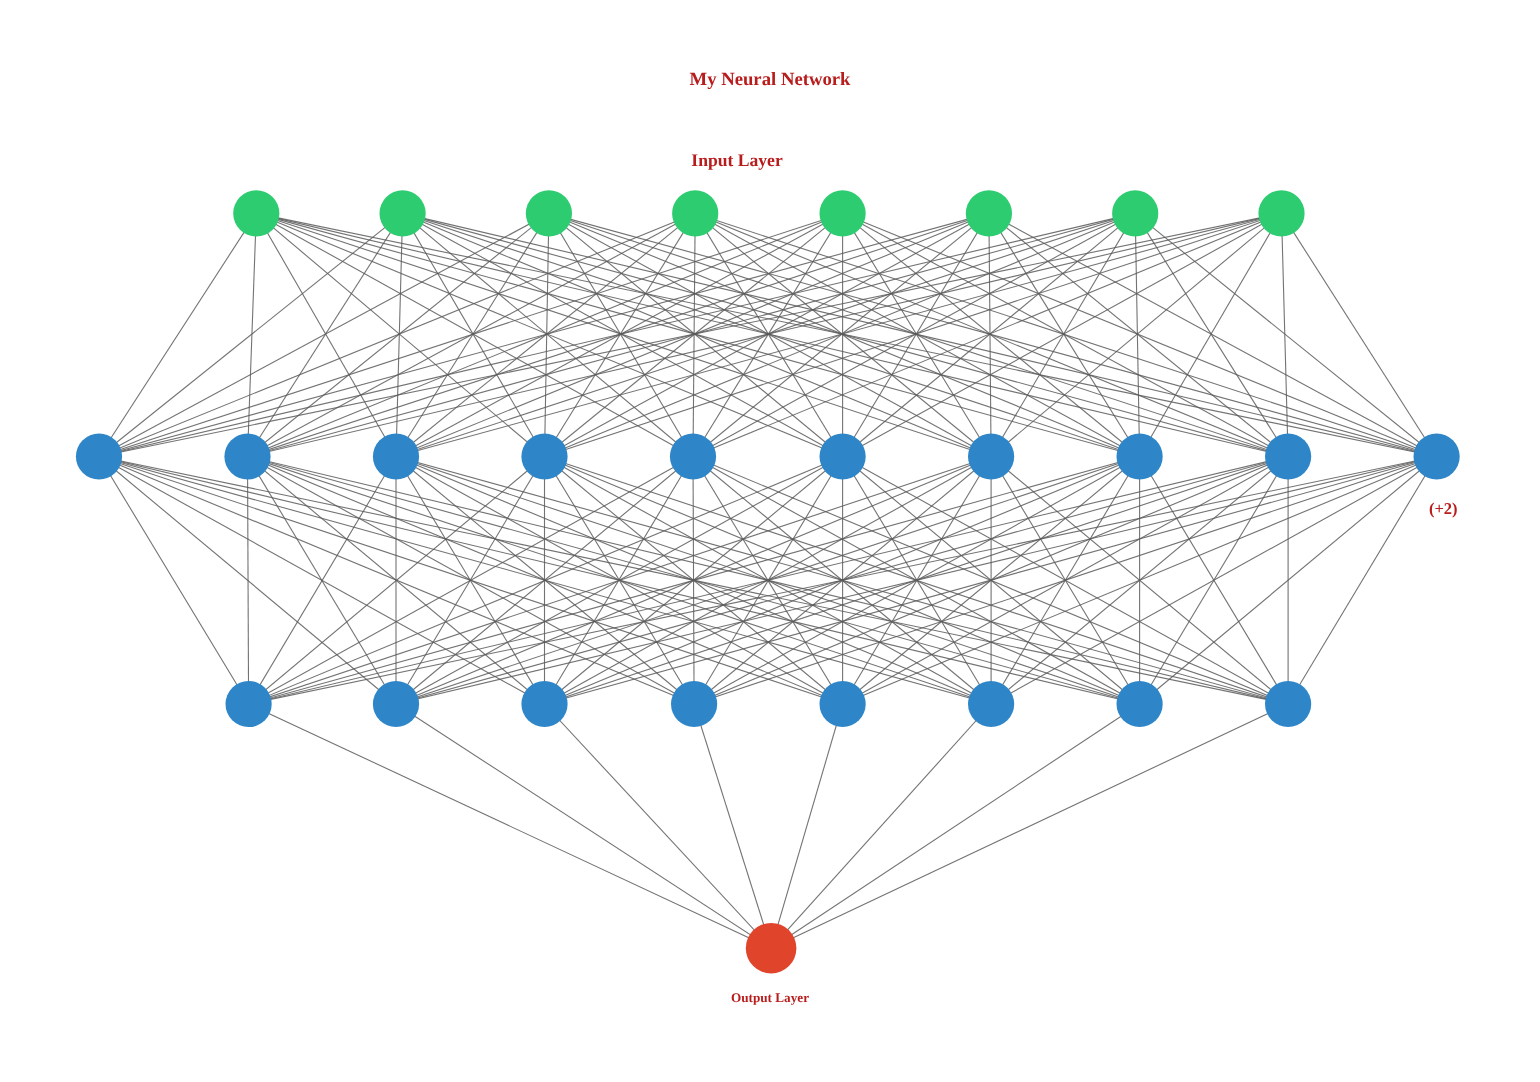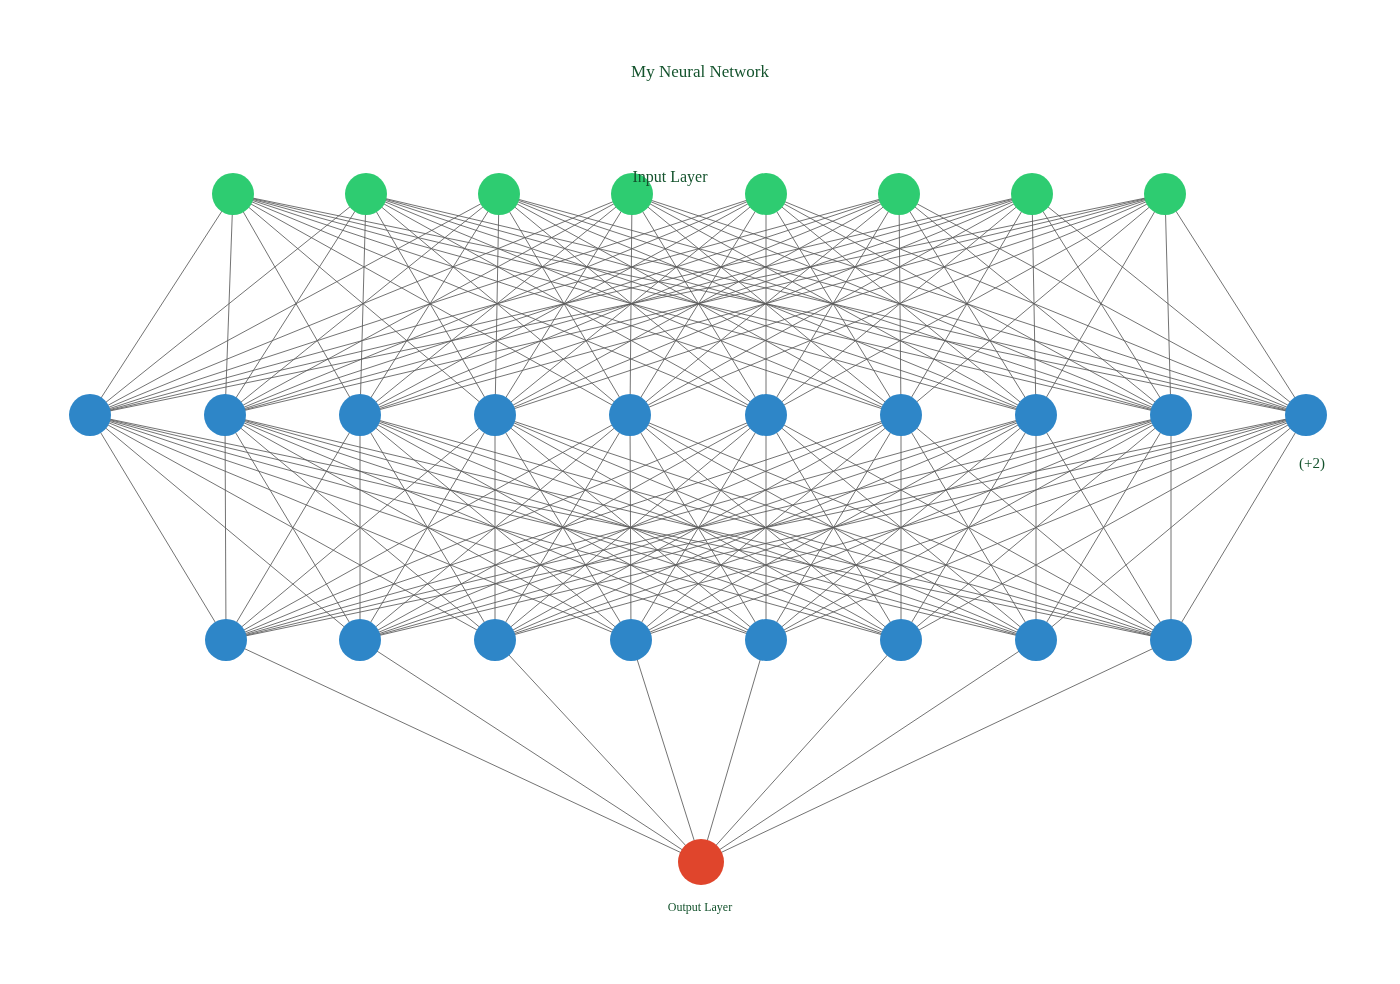--- a/index.html
+++ b/index.html
@@ -24,38 +24,38 @@
     position: absolute;
     left: 0;
     top: 0;
     width: 1400px;
     height: 984px;
     display: block;
   }
   .nn-label {
     position: absolute;
     font-family: "Liberation Serif", "DejaVu Serif", serif;
-    color: #14532d;
+    color: #b91c1c;
     white-space: nowrap;
     user-select: none;
+    font-weight: bold;
   }
   #chart-title {
     font-size: 17px;
     left: 0;
     top: 62px;
     width: 1400px;
     text-align: center;
   }
   #input-layer-label {
     font-size: 16px;
     left: 0;
     top: 138px;
     width: 1340px;
     text-align: center;
-    margin-top: 30px;
   }
   #output-layer-label {
     font-size: 12px;
     left: 0;
     top: 900px;
     width: 1400px;
     text-align: center;
   }
   #hidden-extra-label {
     font-size: 15px;

